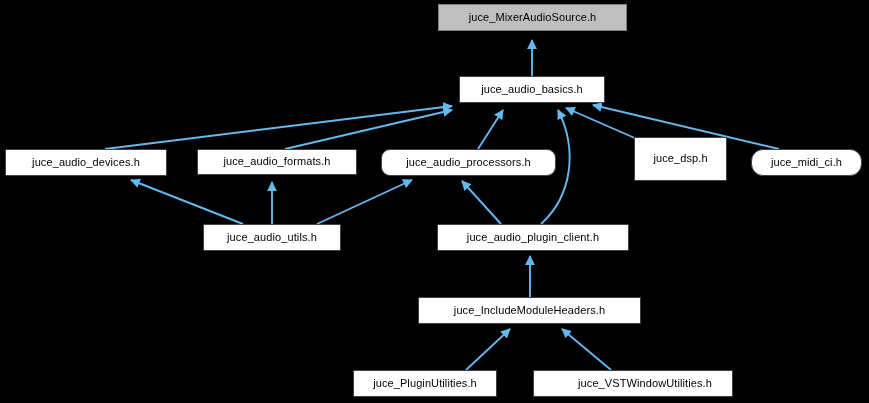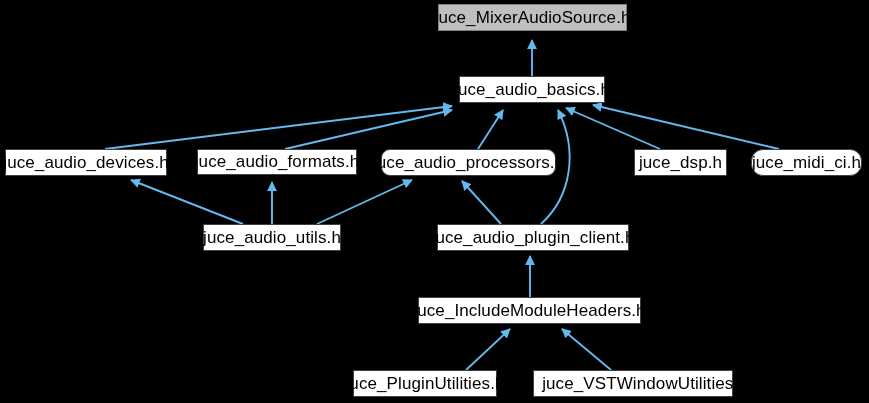--- a/index.html
+++ b/index.html
@@ -21,21 +21,21 @@
     top: 0;
     width: 869px;
     height: 403px;
   }
   .node {
     position: absolute;
     box-sizing: border-box;
     background: #ffffff;
     border: 1px solid #404040;
     color: #000000;
-    font-size: 17px;
+    font-size: 11px;
     line-height: 1;
     display: flex;
     align-items: center;
     justify-content: center;
     white-space: nowrap;
     letter-spacing: 0.1px;
     z-index: 5;
   }
   .node.current {
     background: #bfbfbf;
@@ -84,21 +84,21 @@
       </div>
       <div class="node" style="left: 5px; top: 149px; width: 162px; height: 27px;">
         <span class="node-label">juce_audio_devices.h</span>
       </div>
       <div class="node" style="left: 197px; top: 149px; width: 160px; height: 26px;">
         <span class="node-label">juce_audio_formats.h</span>
       </div>
       <div class="node" style="left: 381px; top: 149px; width: 175px; height: 27px; border-radius: 9px;">
         <span class="node-label">juce_audio_processors.h</span>
       </div>
-      <div class="node" style="left: 634px; top: 149px; width: 93px; height: 27px; text-align: center;">
+      <div class="node" style="left: 634px; top: 137px; width: 93px; height: 44px; text-align: center;">
         <span class="node-label">juce_dsp.h</span>
       </div>
       <div class="node" style="left: 751px; top: 149px; width: 111px; height: 27px; border-radius: 12px;">
         <span class="node-label">juce_midi_ci.h</span>
       </div>
       <div class="node" style="left: 203px; top: 224px; width: 138px; height: 27px;">
         <span class="node-label">juce_audio_utils.h</span>
       </div>
       <div class="node" style="left: 437px; top: 224px; width: 192px; height: 27px;">
         <span class="node-label">juce_audio_plugin_client.h</span>

